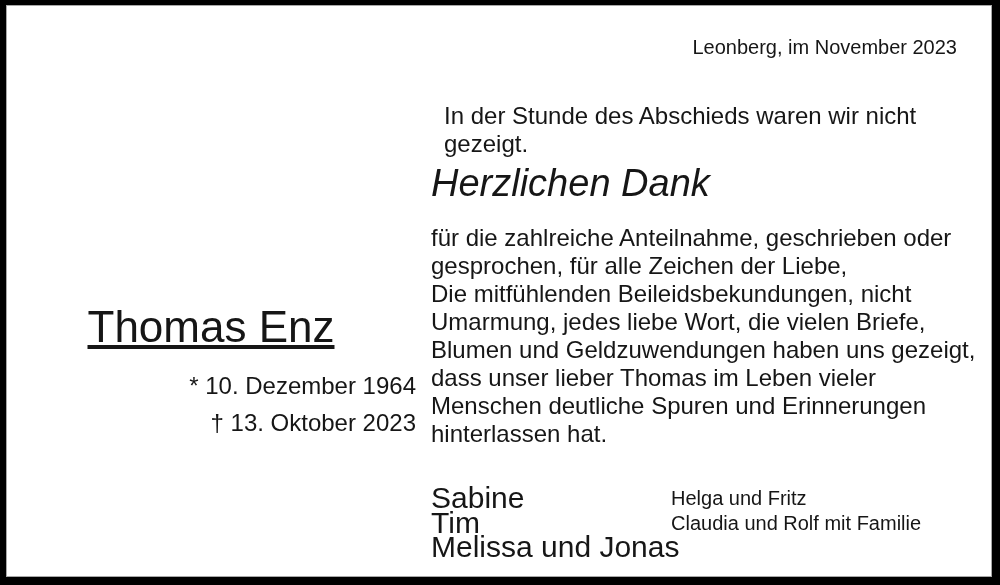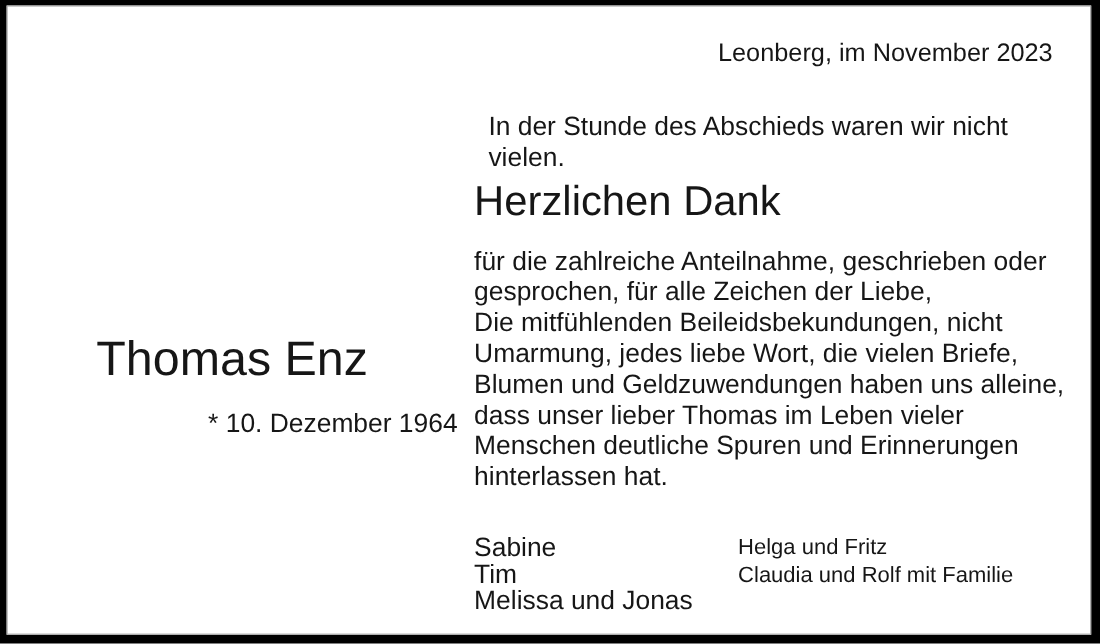--- a/index.html
+++ b/index.html
@@ -20,92 +20,95 @@
   }
   .ad-inner {
     position: absolute;
     left: 0; top: 0; right: 0; bottom: 0;
     border: 1px solid #a8a8a8;
   }
   .txt { color: #161616; }
   .dateline {
     position: absolute;
     top: 28px; right: 35px;
-    font-size: 23px; line-height: 28px;
+    font-size: 20px; line-height: 28px;
     white-space: nowrap;
     text-align: right;
   }
   .deceased-name {
     position: absolute;
     left: 0; top: 300px; width: 410px;
     font-size: 44px; line-height: 44px;
     text-align: center;
     white-space: nowrap;
+    text-decoration: underline;
   }
   .deceased-dates {
     position: absolute;
     left: 0; top: 362px; width: 410px;
     font-size: 24px; line-height: 37px;
     text-align: right;
   }
   .intro {
     position: absolute;
     left: 425px; top: 97px; width: 545px;
     font-size: 24px; line-height: 28px; margin-left: 13px;
   }
   .headline {
     position: absolute;
     left: 425px; top: 157px;
     font-size: 38px; line-height: 42px;
+    font-style: italic;
     white-space: nowrap;
   }
   .body-text {
     position: absolute;
     left: 425px; top: 219px; width: 555px;
     font-size: 24px; line-height: 28px;
   }
   .line { white-space: nowrap; }
   .signatories-left {
     position: absolute;
     left: 425px; top: 481px;
-    font-size: 24px; line-height: 24.5px;
+    font-size: 30px; line-height: 24.5px;
   }
   .signatories-right {
     position: absolute;
     left: 665px; top: 481px;
     font-size: 20px; line-height: 24.5px;
   }
 </style>
 </head>
 <body>
 
 <div class="ad-frame">
   <div class="ad-inner"></div>
 
   <div class="dateline txt">Leonberg, im November 2023</div>
 
   <div class="deceased-name txt">Thomas Enz</div>
 
   <div class="deceased-dates txt">
     <div class="line">* 10. Dezember 1964</div>
+    <div class="line">† 13. Oktober 2023</div>
   </div>
 
   <div class="intro txt">
     <div class="line">In der Stunde des Abschieds waren wir nicht</div>
-    <div class="line">vielen.</div>
+    <div class="line">gezeigt.</div>
   </div>
 
   <div class="headline txt">Herzlichen Dank</div>
 
   <div class="body-text txt">
     <div class="line">für die zahlreiche Anteilnahme, geschrieben oder</div>
     <div class="line">gesprochen, für alle Zeichen der Liebe,</div>
     <div class="line">Die mitfühlenden Beileidsbekundungen, nicht</div>
     <div class="line">Umarmung, jedes liebe Wort, die vielen Briefe,</div>
-    <div class="line">Blumen und Geldzuwendungen haben uns alleine,</div>
+    <div class="line">Blumen und Geldzuwendungen haben uns gezeigt,</div>
     <div class="line">dass unser lieber Thomas im Leben vieler</div>
     <div class="line">Menschen deutliche Spuren und Erinnerungen</div>
     <div class="line">hinterlassen hat.</div>
   </div>
 
   <div class="signatories-left txt">
     <div class="line">Sabine</div>
     <div class="line">Tim</div>
     <div class="line">Melissa und Jonas</div>
   </div>

